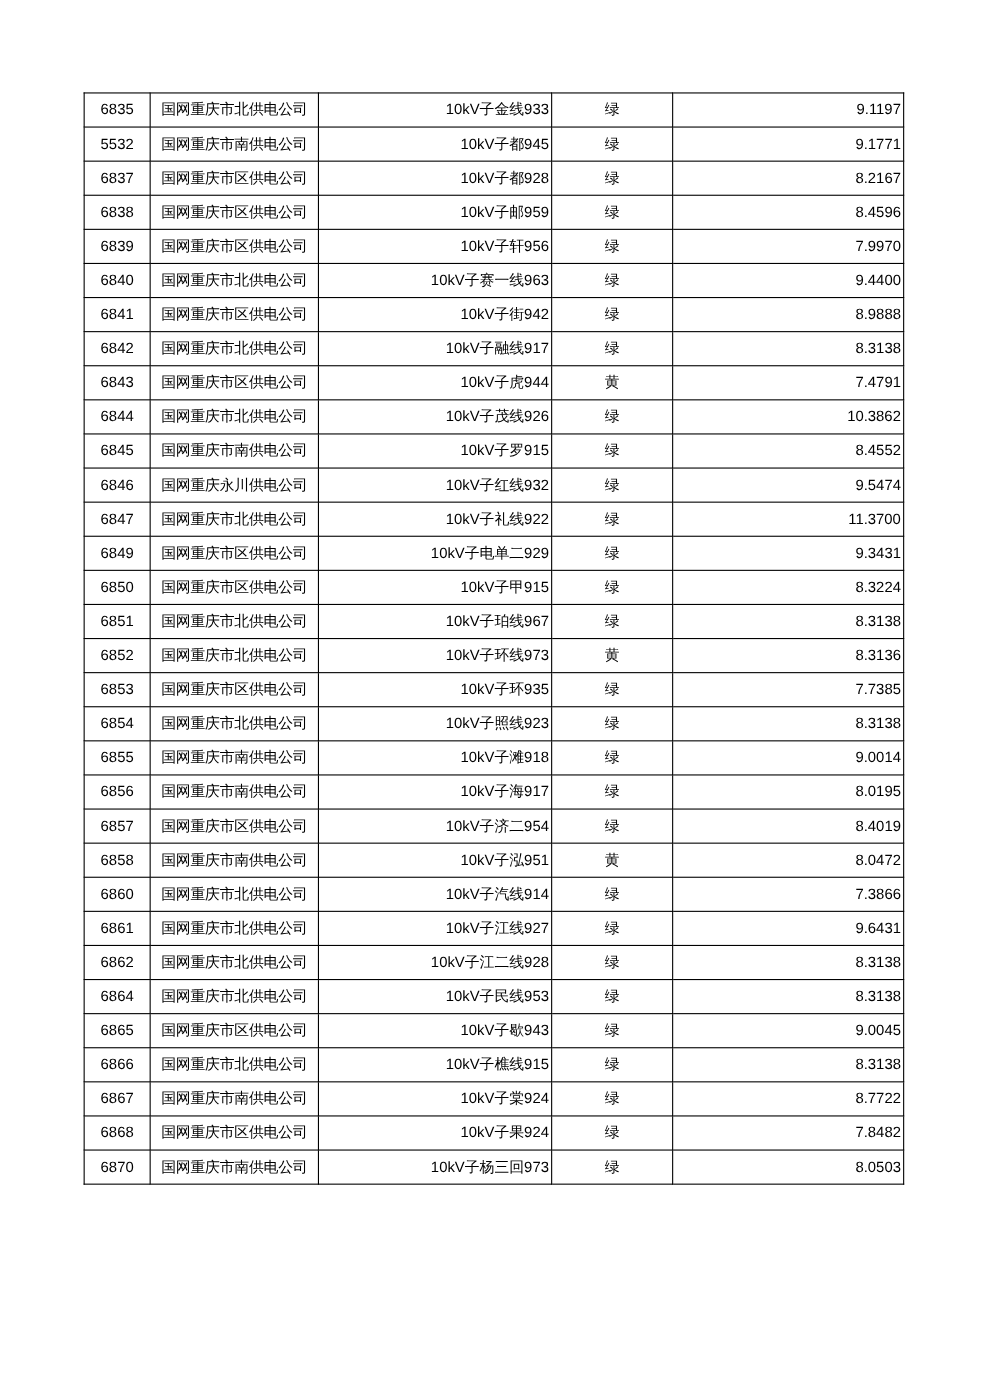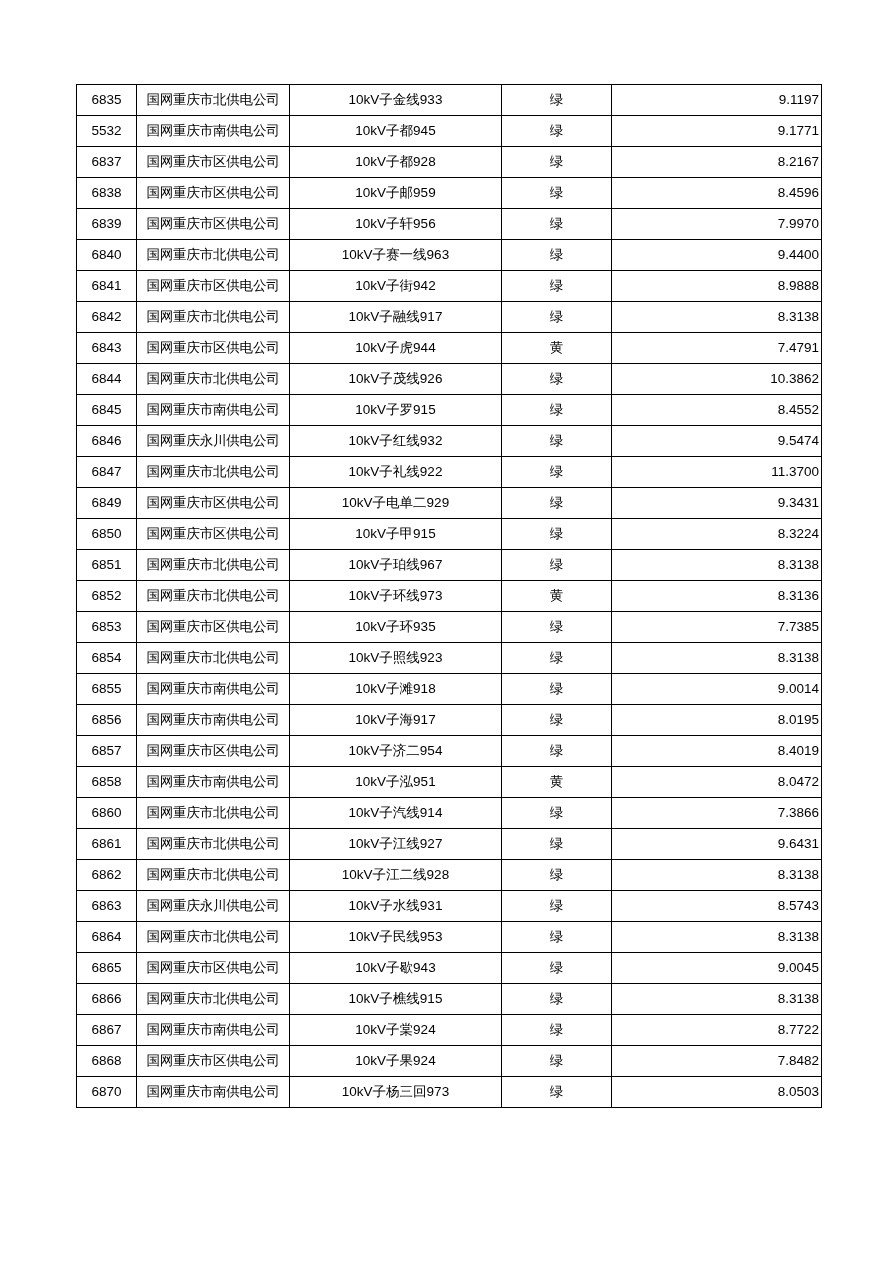--- a/index.html
+++ b/index.html
@@ -40,21 +40,21 @@
     text-align: center;
   }
   td.c-company {
     width: 148px;
     text-align: center;
     letter-spacing: -0.2px;
     margin-top: 28px;
   }
   td.c-line {
     width: 207px;
-    text-align: center;
+    text-align: right;
   }
   td.c-color {
     width: 105px;
     text-align: center;
   }
   td.c-value {
     width: 205px;
     text-align: right;
   }
 </style>
@@ -240,27 +240,20 @@
           <td class="c-value">9.6431</td>
         </tr>
         <tr>
           <td class="c-index">6862</td>
           <td class="c-company">国网重庆市北供电公司</td>
           <td class="c-line">10kV子江二线928</td>
           <td class="c-color">绿</td>
           <td class="c-value">8.3138</td>
         </tr>
         <tr>
-          <td class="c-index">6863</td>
-          <td class="c-company">国网重庆永川供电公司</td>
-          <td class="c-line">10kV子水线931</td>
-          <td class="c-color">绿</td>
-          <td class="c-value">8.5743</td>
-        </tr>
-        <tr>
           <td class="c-index">6864</td>
           <td class="c-company">国网重庆市北供电公司</td>
           <td class="c-line">10kV子民线953</td>
           <td class="c-color">绿</td>
           <td class="c-value">8.3138</td>
         </tr>
         <tr>
           <td class="c-index">6865</td>
           <td class="c-company">国网重庆市区供电公司</td>
           <td class="c-line">10kV子歇943</td>

